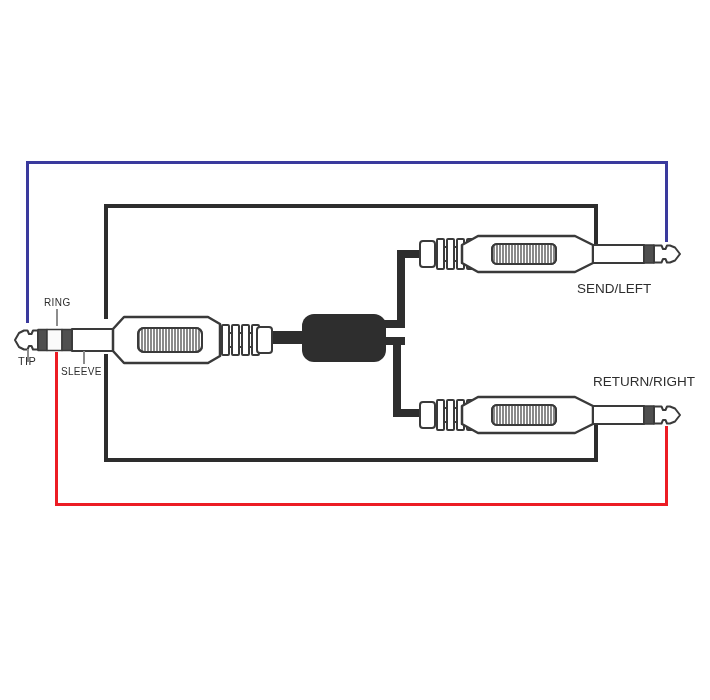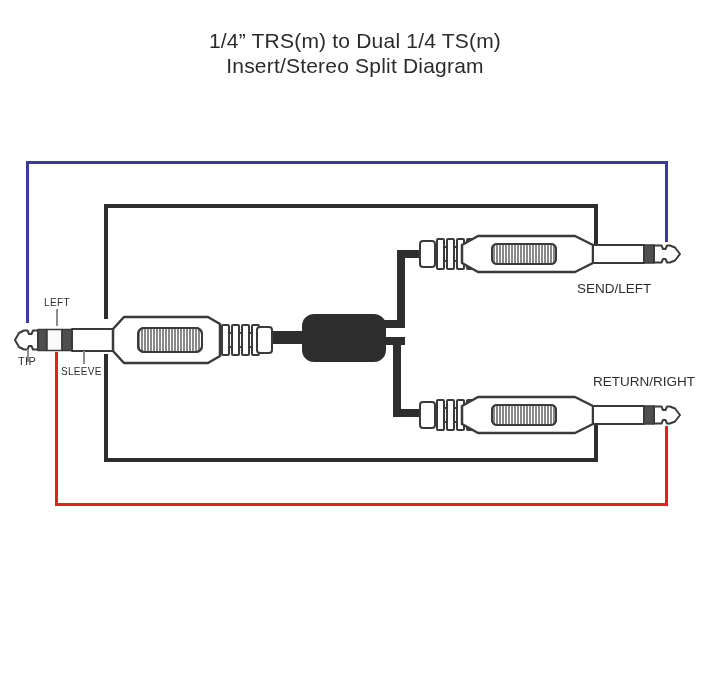--- a/index.html
+++ b/index.html
@@ -21,24 +21,20 @@
   .lbl-return{left:577px;top:374px;font-size:13.5px;margin-left:16px;}
   .cable{position:absolute;}
   .blob{position:absolute;border-radius:12px;}
   svg.conn{position:absolute;overflow:visible;}
 </style>
 </head>
 <body>
 
 <div class="canvas">
 
-  <div class="title">
-    <div>1/4” TRS(m) to Dual 1/4 TS(m)</div>
-    <div>Insert/Stereo Split Diagram</div>
-  </div>
 
   <div class="wire" style="left: 26px; top: 161px; width: 3px; height: 162px; background-color: rgb(58, 58, 157);"></div>
   <div class="wire" style="left: 26px; top: 161px; width: 642px; height: 3px; background-color: rgb(58, 58, 157);"></div>
   <div class="wire" style="left: 665px; top: 161px; width: 3px; height: 81px; background-color: rgb(58, 58, 157);"></div>
 
   <div class="wire" style="left: 55px; top: 352px; width: 3px; height: 154px; background-color: rgb(236, 28, 36);"></div>
   <div class="wire" style="left: 55px; top: 503px; width: 613px; height: 3px; background-color: rgb(236, 28, 36);"></div>
   <div class="wire" style="left: 665px; top: 426px; width: 3px; height: 80px; background-color: rgb(236, 28, 36);"></div>
 
   <div class="wire" style="left: 104px; top: 204px; width: 494px; height: 4px; background-color: rgb(45, 45, 45);"></div>
@@ -113,19 +109,19 @@
   </svg>
 
   <svg class="conn" style="left:418px;top:391px;" width="265" height="50" viewBox="0 0 265 50">
     <use href="#ts-plug"></use>
   </svg>
 
   <div class="leader" style="left:56px;top:309px;height:17px;"></div>
   <div class="leader" style="left:27px;top:349px;height:13px;"></div>
   <div class="leader" style="left:83px;top:351px;height:13px;"></div>
 
-  <div class="lbl lbl-ring">LEFT</div>
+  <div class="lbl lbl-ring">RING</div>
   <div class="lbl lbl-tip">TIP</div>
   <div class="lbl lbl-sleeve">SLEEVE</div>
   <div class="lbl lbl-send">SEND/LEFT</div>
   <div class="lbl lbl-return">RETURN/RIGHT</div>
 
 </div>
 
 </body></html>

